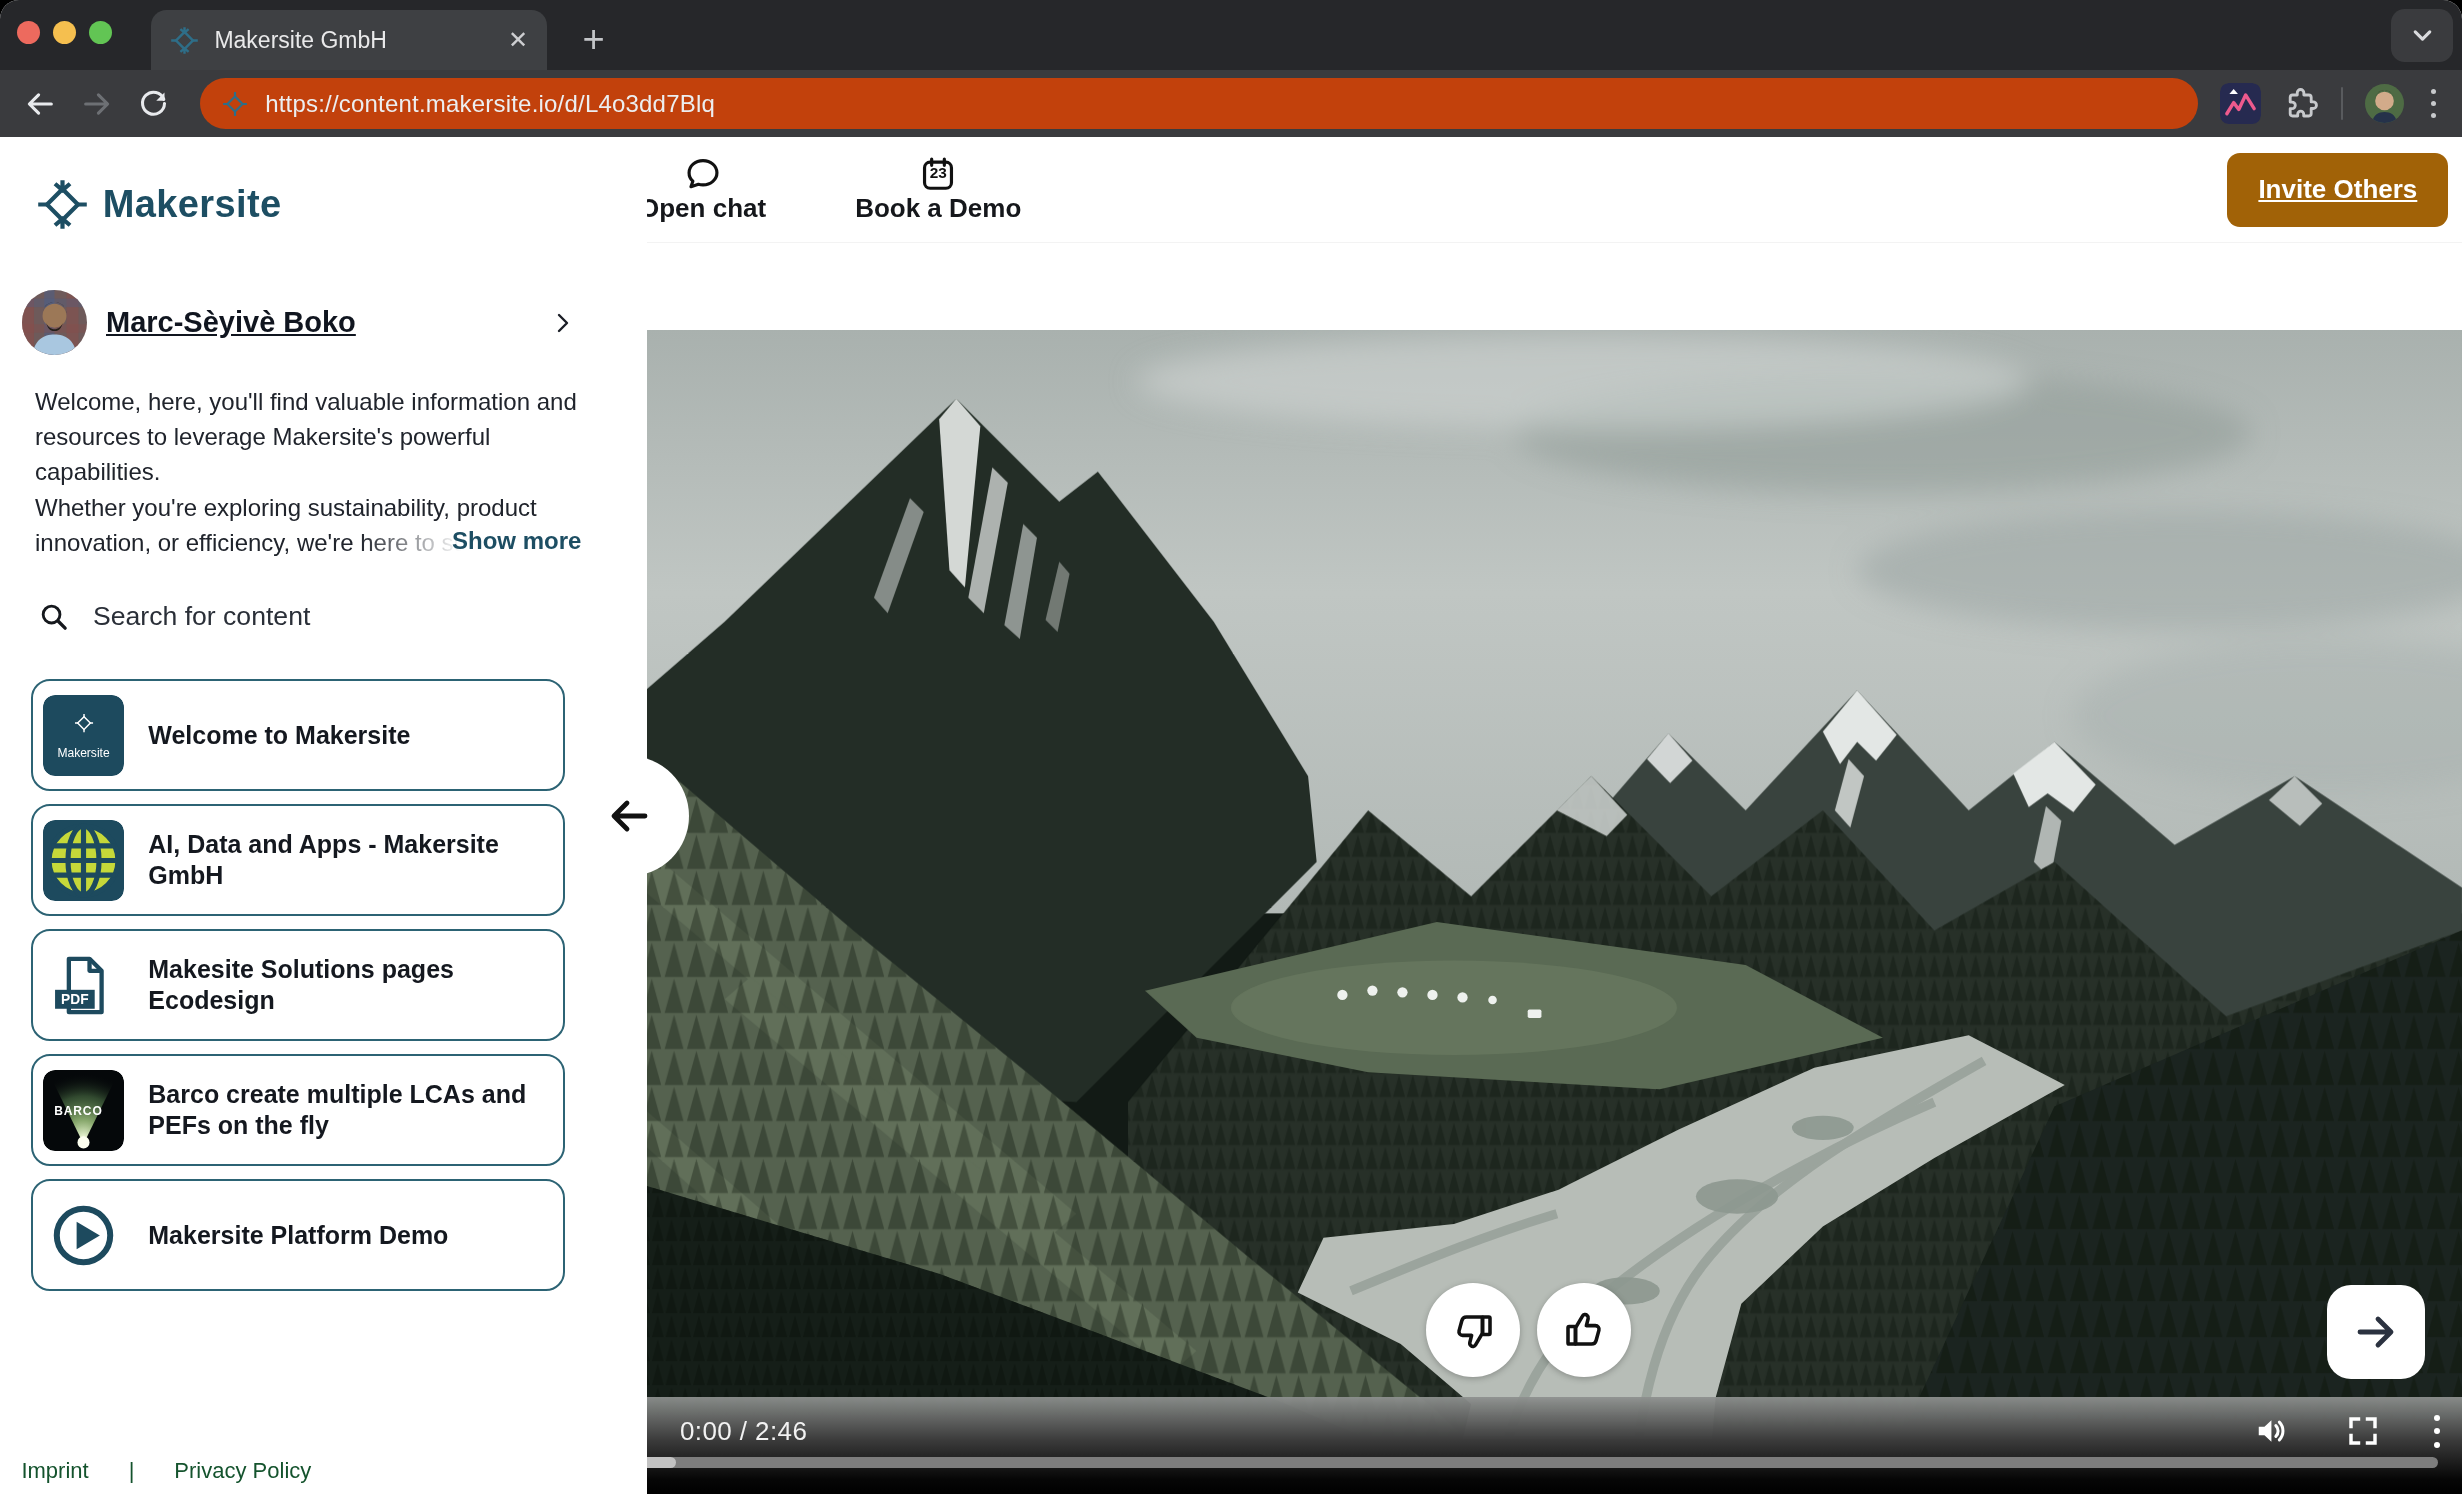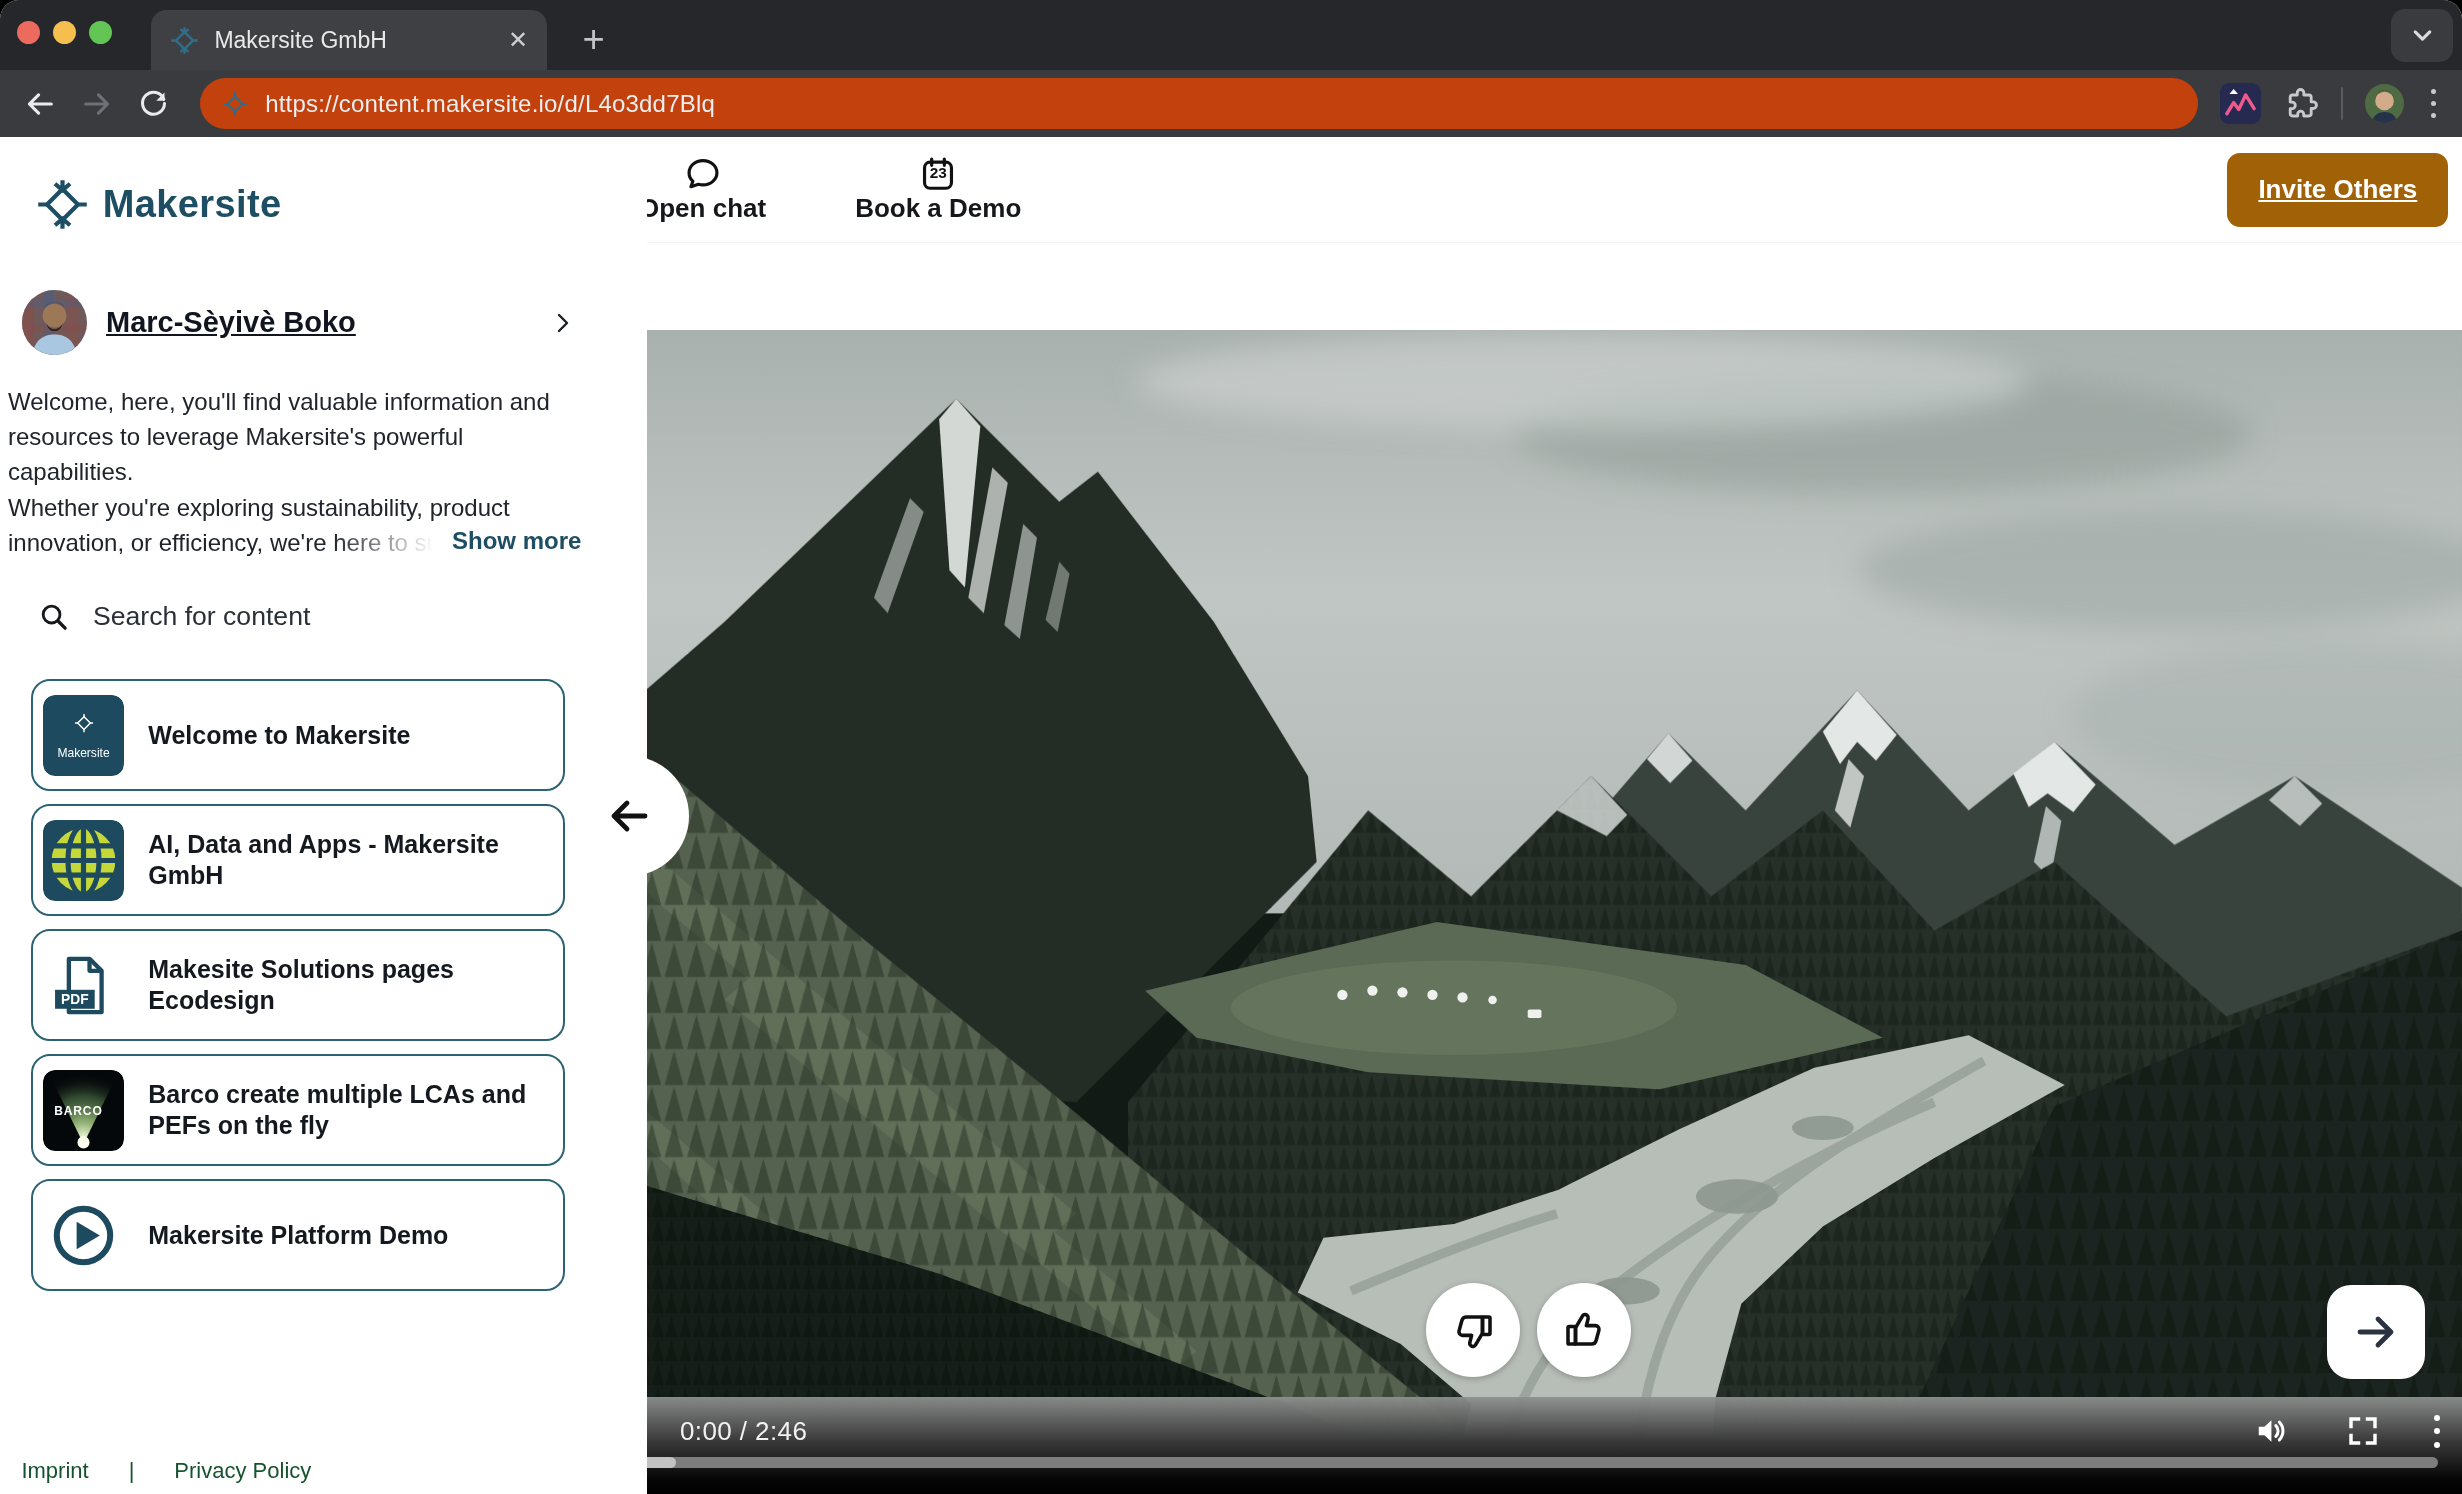--- a/index.html
+++ b/index.html
@@ -37,21 +37,21 @@
 
   
   .app{position:absolute;left:0;top:137px;right:0;bottom:0;background:#fff;}
 
   .sidebar{position:absolute;left:0;top:0;width:647px;height:100%;background:#fff;z-index:4;}
   .brand{position:absolute;left:36px;top:41px;display:flex;align-items:center;gap:13.7px;}
   .brand-word{color:#1d4e63;font-size:38px;font-weight:600;letter-spacing:0.4px;}
   .profile{position:absolute;left:22px;top:153px;width:553px;display:flex;align-items:center;}
   .avatar{width:65px;height:65px;border-radius:50%;overflow:hidden;flex:none;}
   .p-name{margin-left:19px;font-size:29px;font-weight:700;color:#10151f;flex:1;text-decoration:underline;}
-  .intro{position:absolute;left:8px;width:558px;color:#20242c;font-size:24px;line-height:35px;}
+  .intro{position:absolute;left:35px;width:558px;color:#20242c;font-size:24px;line-height:35px;}
   .i1{top:247px;} .i2{top:353px;}
   .fadeout{background:linear-gradient(90deg,#20242c 0%,rgba(255,255,255,0) 95%);
            -webkit-background-clip:text;background-clip:text;color:transparent;}
   .showmore{position:absolute;left:452px;top:390px;color:#1d4e63;font-size:24px;font-weight:600;cursor:pointer;white-space:nowrap;}
   .search{position:absolute;left:38px;top:463px;width:515px;display:flex;align-items:center;gap:22px;}
   .search input{border:none;outline:none;font-size:26.6px;color:#222;width:412px;
                 font-family:"Liberation Sans",sans-serif;background:transparent;}
   .search input::placeholder{color:#2a2f38;opacity:1;}
 
   .cards{position:absolute;left:31px;top:542px;width:534px;display:flex;flex-direction:column;gap:13px;}

